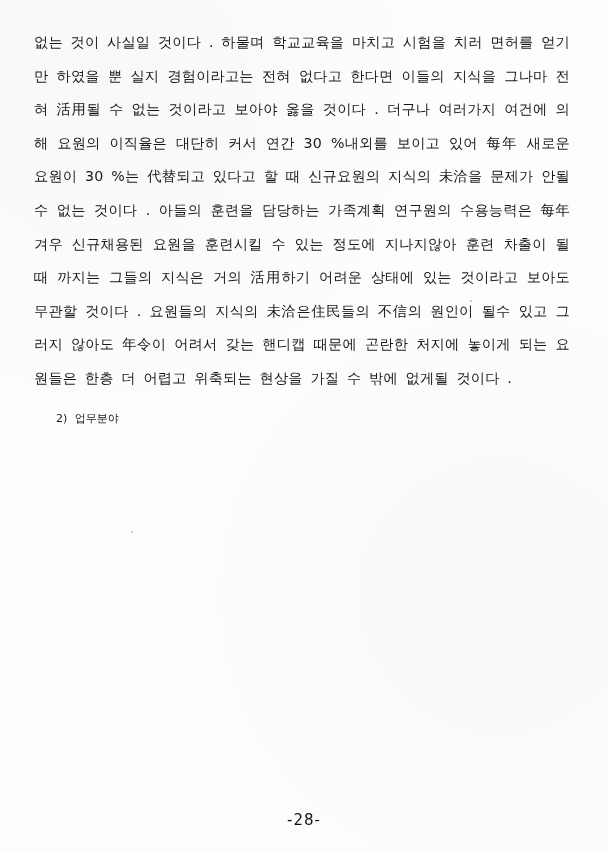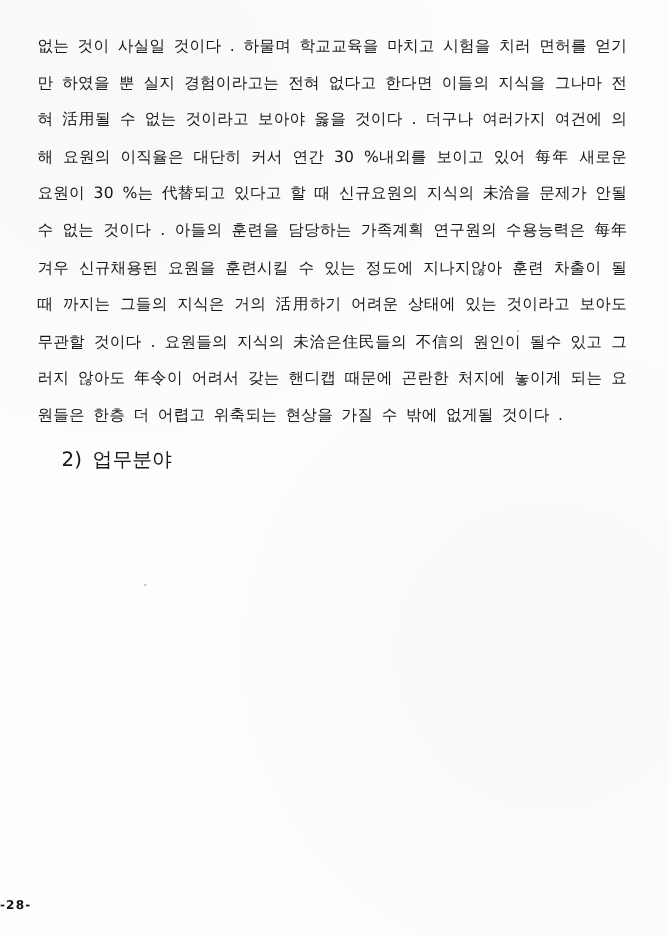--- a/index.html
+++ b/index.html
@@ -41,36 +41,35 @@
     color: #171717;
   }
   .para.indent {
     text-indent: 22px;
   }
   .gap-before {
     margin-top: 20px;
   }
   .heading {
     margin: 0 0 2px 0;
-    font-size: 18px;
+    font-size: 11px;
     line-height: 33.6px;
     text-indent: 22px;
     word-spacing: 4px;
     color: #171717;
   }
   .page-number {
     position: absolute;
     left: 0;
     right: 0;
     bottom: 22px;
-    text-align: left;
-    font-size: 11px;
+    text-align: center;
+    font-size: 15px;
     letter-spacing: 1px;
     color: #141414;
-    font-weight: bold;
   }
   
   .speck {
     position: absolute;
     background: rgba(0,0,0,0.25);
     border-radius: 50%;
     width: 2px;
     height: 2px;
   }
 </style>

